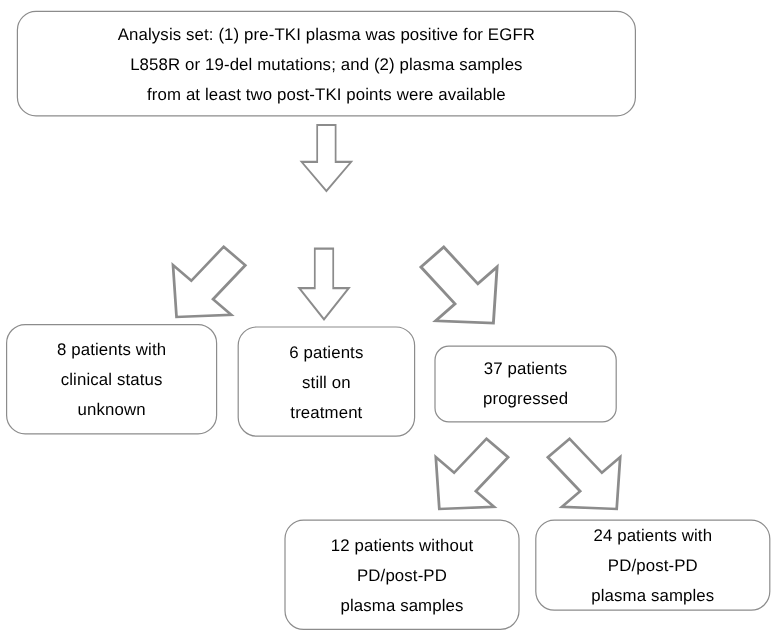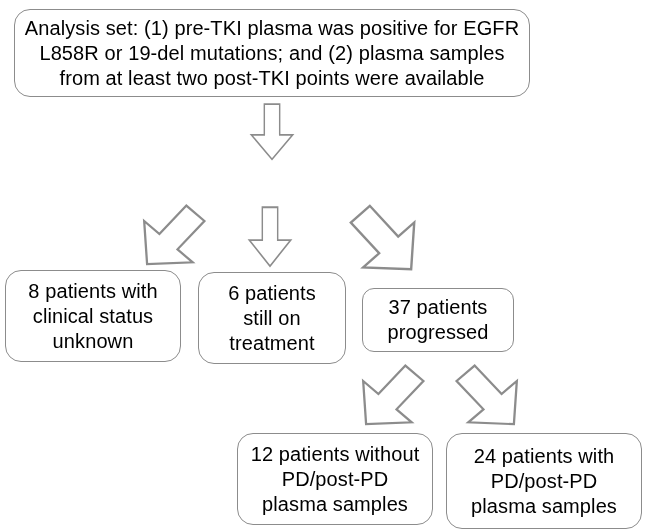--- a/index.html
+++ b/index.html
@@ -20,21 +20,21 @@
     position: absolute;
     box-sizing: border-box;
     border: 1.6px solid #8c8c8c;
     border-radius: 14px;
     background: #ffffff;
     display: flex;
     align-items: center;
     justify-content: center;
     text-align: center;
     color: #000000;
-    font-size: 20px;
+    font-size: 14px;
     line-height: 25px;
     letter-spacing: 0.1px;
     white-space: pre-line;
     padding: 2px 6px;
   }
   .node-text {
     display: block;
     width: 100%;
   }
   .arrow {
@@ -52,21 +52,21 @@
     stroke-linejoin: miter;
   }
 
   
   #node-analysis-set { left: 14px;  top: 9px;   width: 516px; height: 88px;  border-radius: 16px; }
   #node-eligible     { left: 138px; top: 164px; width: 272px; height: 38px;  border-radius: 10px; }
   #node-unknown      { left: 5px;   top: 270px; width: 176px; height: 92px;  border-radius: 16px; }
   #node-on-treatment { left: 198px; top: 272px; width: 148px; height: 92px;  border-radius: 16px; }
   #node-progressed   { left: 362px; top: 288px; width: 152px; height: 64px;  border-radius: 12px; }
   #node-without-pd   { left: 237px; top: 433px; width: 196px; height: 92px;  border-radius: 16px; }
-  #node-with-pd      { left: 446px; top: 433px; width: 196px; height: 96px;  border-radius: 16px; }
+  #node-with-pd      { left: 446px; top: 433px; width: 196px; height: 76px;  border-radius: 16px; }
 
   
   #arrow-to-eligible      { left: 248px; top: 103px; width: 48px; height: 58px; }
   #arrow-to-unknown       { left: 133px; top: 203px; width: 76px; height: 72px; }
   #arrow-to-on-treatment  { left: 246px; top: 206px; width: 48px; height: 62px; }
   #arrow-to-progressed    { left: 346px; top: 203px; width: 80px; height: 78px; }
   #arrow-to-without-pd    { left: 352px; top: 363px; width: 76px; height: 72px; }
   #arrow-to-with-pd       { left: 452px; top: 363px; width: 76px; height: 72px; }
 </style>
 </head>

